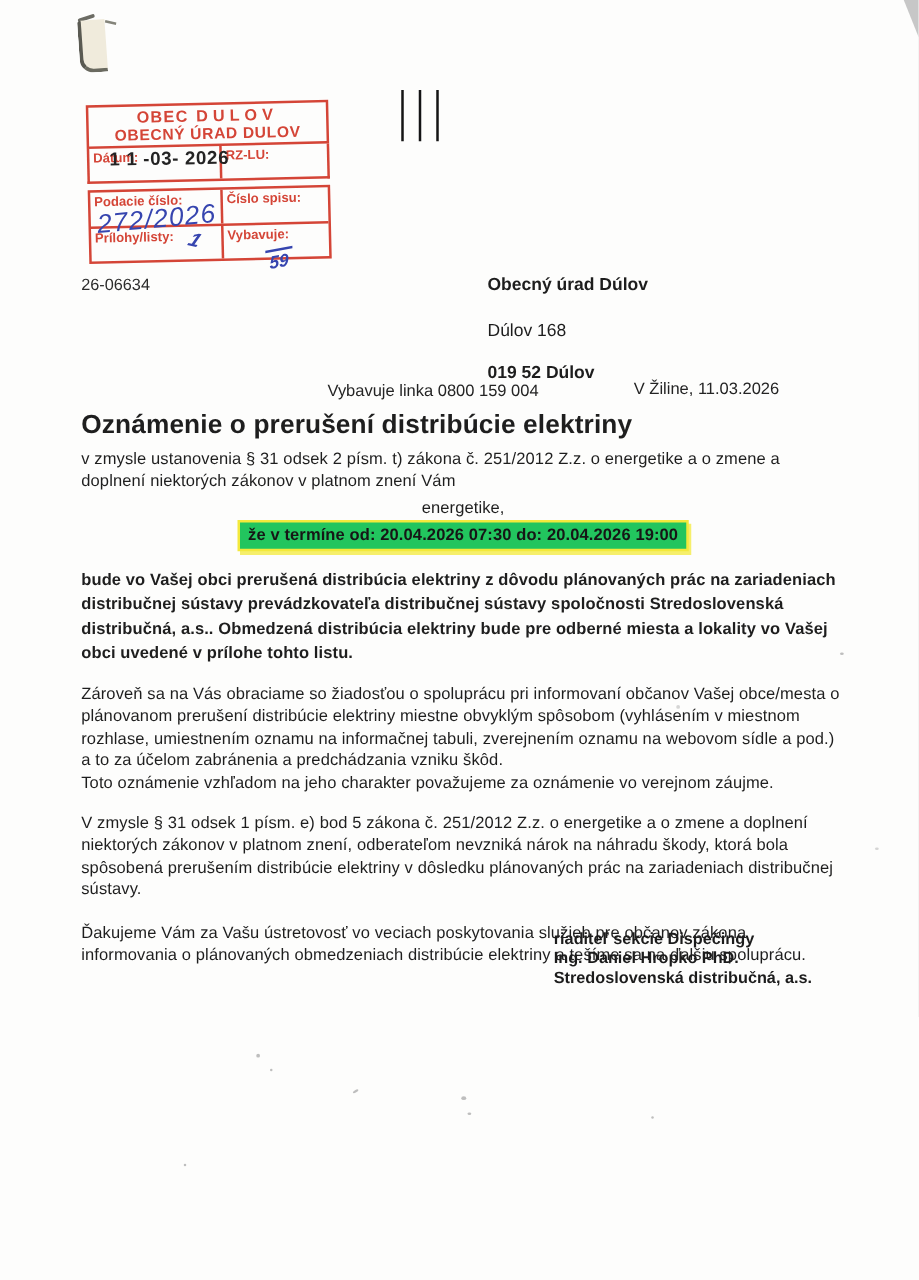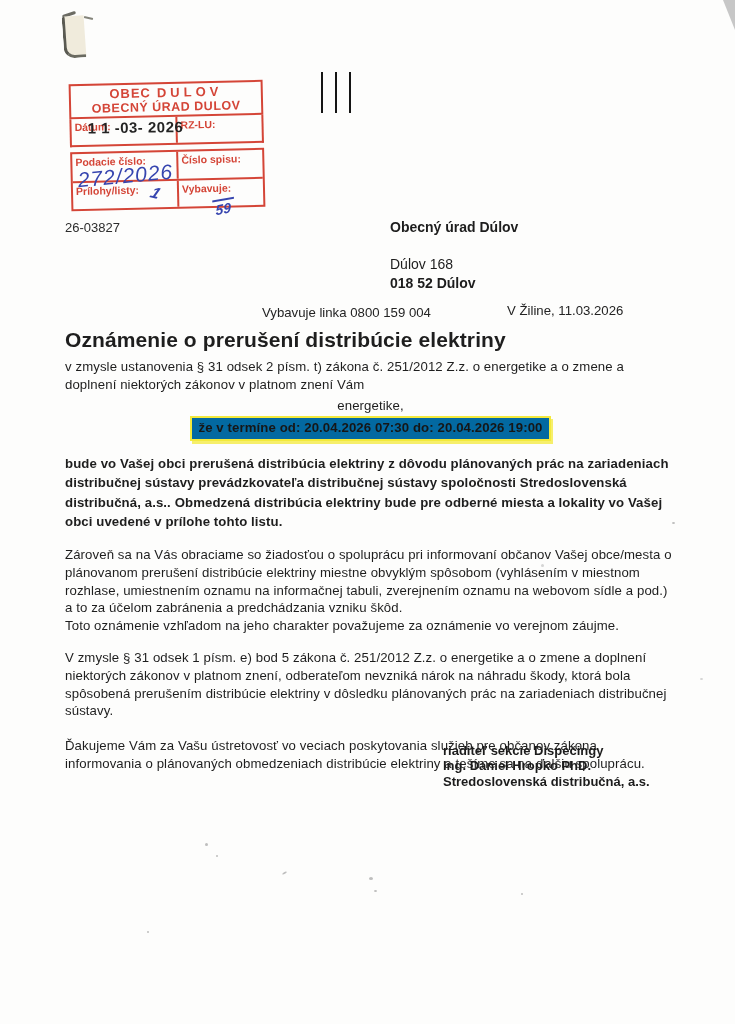--- a/index.html
+++ b/index.html
@@ -112,40 +112,40 @@
     font-size: 14px; font-weight: bold; color: #2a3aab;
     border-top: 2px solid #2a3aab;
     padding: 0 3px;
     transform: rotate(-9deg) skewX(-8deg);
   }
 
   
   .ref-number { position: absolute; left: 65px; top: 220px; font-size: 13px; color: #2c2c2c; }
   .recipient { position: absolute; left: 390px; top: 219px; font-size: 14px; line-height: 17px; color: #1d1d1d; }
   .recipient .r-name { font-weight: bold; margin-bottom: 20px; }
-  .recipient .r-street { margin-bottom: 2px; }
+  .recipient .r-street { margin-bottom: 16px; }
   .recipient .r-city { font-weight: bold; }
   .contact-line { position: absolute; left: 262px; top: 305px; font-size: 13.2px; color: #242424; }
   .place-date { position: absolute; left: 507px; top: 303px; font-size: 13.2px; color: #242424; }
 
   
   .letter-body {
     position: absolute; left: 65px; top: 331px; width: 611px;
     font-size: 13.2px; line-height: 17.8px; color: #1e1e1e;
     letter-spacing: .1px;
   }
   .letter-body p { margin: 0; }
   .lb-title { font-size: 21px; font-weight: bold; margin: 0 0 9px 0 !important; }
   .lb-salutation { margin-bottom: 6px !important; }
   .lb-intro { margin-bottom: 4px !important; }
   .lb-announce { text-align: center; margin-bottom: 3px !important; }
   .lb-highlightrow { text-align: center; margin-bottom: 15px !important; }
   .highlight {
     display: inline-block;
-    background: #0369a1;
+    background: #22c55e;
     box-shadow: 0 0 0 2px #f3e93c, 2px 3px 0 2px #f6ef6b;
     font-weight: bold;
     padding: 1px 6px 2px;
     color: #161616;
   }
   .lb-bold { font-weight: bold; line-height: 19.5px; margin-bottom: 14px !important; }
   .lb-coop { margin-bottom: 14px !important; }
   .lb-noclaim { margin-bottom: 17px !important; }
 
   
@@ -212,26 +212,26 @@
           <span class="hw hw-prilohy">1</span>
         </div>
         <div class="stamp-cell cr">
           <span>Vybavuje:</span>
           <span class="hw hw-vybavuje">59</span>
         </div>
       </div>
     </div>
   </div>
 
-  <div class="ref-number">26-03827</div>
+  <div class="ref-number">26-06634</div>
 
   <div class="recipient">
     <div class="r-name">Obecný úrad Dúlov</div>
     <div class="r-street">Dúlov 168</div>
-    <div class="r-city">018 52    Dúlov</div>
+    <div class="r-city">019 52    Dúlov</div>
   </div>
 
   <div class="contact-line">Vybavuje linka 0800 159 004</div>
   <div class="place-date">V Žiline,  11.03.2026</div>
 
   <div class="letter-body">
     <p class="lb-title">Oznámenie o prerušení distribúcie elektriny</p>
     <p class="lb-intro">v zmysle ustanovenia § 31 odsek 2 písm. t) zákona č. 251/2012 Z.z. o energetike a o zmene a doplnení niektorých zákonov v platnom znení Vám</p>
     <p class="lb-announce">energetike,</p>
     <p class="lb-highlightrow">

